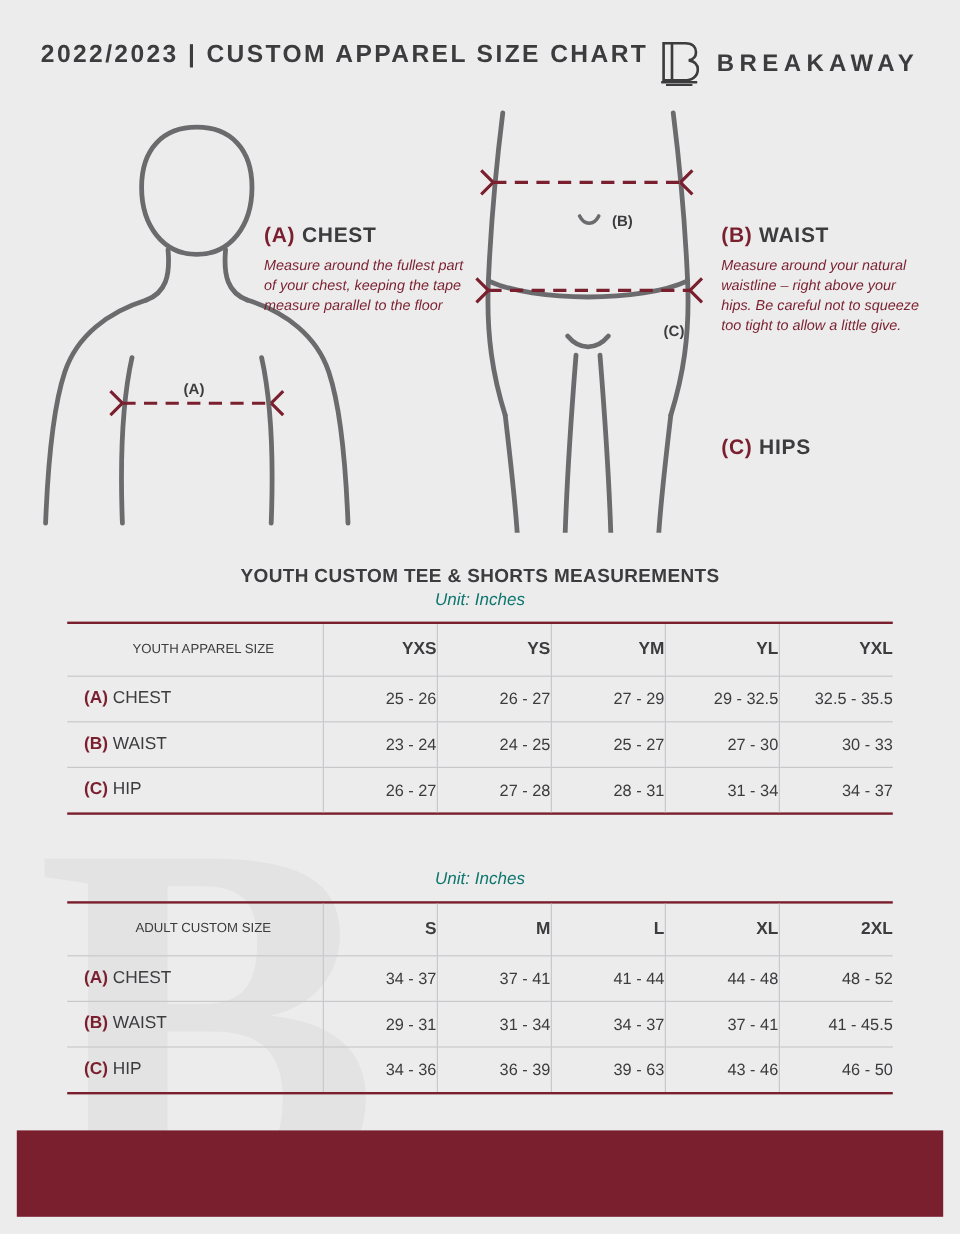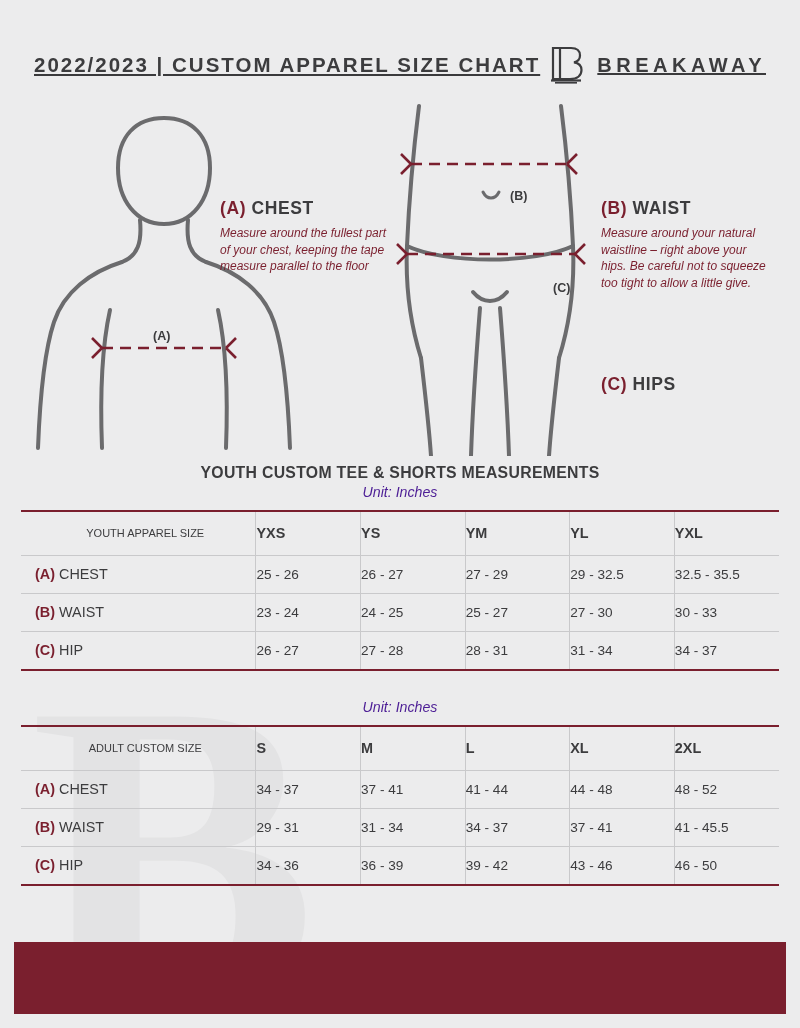--- a/index.html
+++ b/index.html
@@ -27,24 +27,23 @@
     letter-spacing: -10px;
     user-select: none;
     z-index: 0;
   }
 
   .page { position: relative; z-index: 1; }
 
   
   .header {
     display: flex;
-    align-items: center;
+    align-items: flex-start;
     justify-content: space-between;
-    padding: 46px 34px 0 34px;
-    text-decoration: underline;
+    padding: 34px 34px 0 34px;
   }
   .header-title {
     font-size: 20.5px;
     font-weight: bold;
     letter-spacing: 2.0px;
     color: #3c3c3e;
     white-space: nowrap;
   }
   .brand {
     display: flex;
@@ -87,49 +86,49 @@
     font-style: italic;
     line-height: 1.38;
     color: #7a1f2e;
     max-width: 172px;
   }
   .c-chest { left: 220px; top: 102px; }
   .c-waist { left: 601px; top: 102px; }
   .c-hips  { left: 601px; top: 278px; }
 
   
-  .section { padding: 0 21px; }
+  .section { padding: 0 56px; margin-top: 20px; }
   .table-title {
     text-align: center;
     font-size: 15.8px;
     font-weight: bold;
     letter-spacing: .3px;
     color: #3c3c3e;
     margin: 0;
   }
   .table-unit {
     text-align: center;
     font-size: 14.2px;
     font-style: italic;
-    color: #4c1d95;
+    color: #0f766e;
     margin: 2px 0 10px 0;
   }
   table {
     width: 100%;
     border-collapse: collapse;
     table-layout: fixed;
   }
   table td, table th {
     border: 1px solid #c9c9cb;
     padding: 0;
     height: 38px;
     font-size: 13.6px;
     font-weight: normal;
     color: #3c3c3e;
-    text-align: left;
+    text-align: right;
     vertical-align: middle;
   }
   thead th {
     font-weight: bold;
     font-size: 14.4px;
     height: 43px;
   }
   thead th.rowlabel {
     text-align: center;
     padding-left: 14px;
@@ -367,21 +366,21 @@
             <td>37 - 41</td>
             <td>41 - 45.5</td>
           </tr>
           <tr>
             <td class="rowlabel">
               <span class="tag">(C)</span>
               <span>HIP</span>
             </td>
             <td>34 - 36</td>
             <td>36 - 39</td>
-            <td>39 - 42</td>
+            <td>39 - 63</td>
             <td>43 - 46</td>
             <td>46 - 50</td>
           </tr>
         </tbody>
       </table>
     </div>
   </div>
 
 </div>
 

